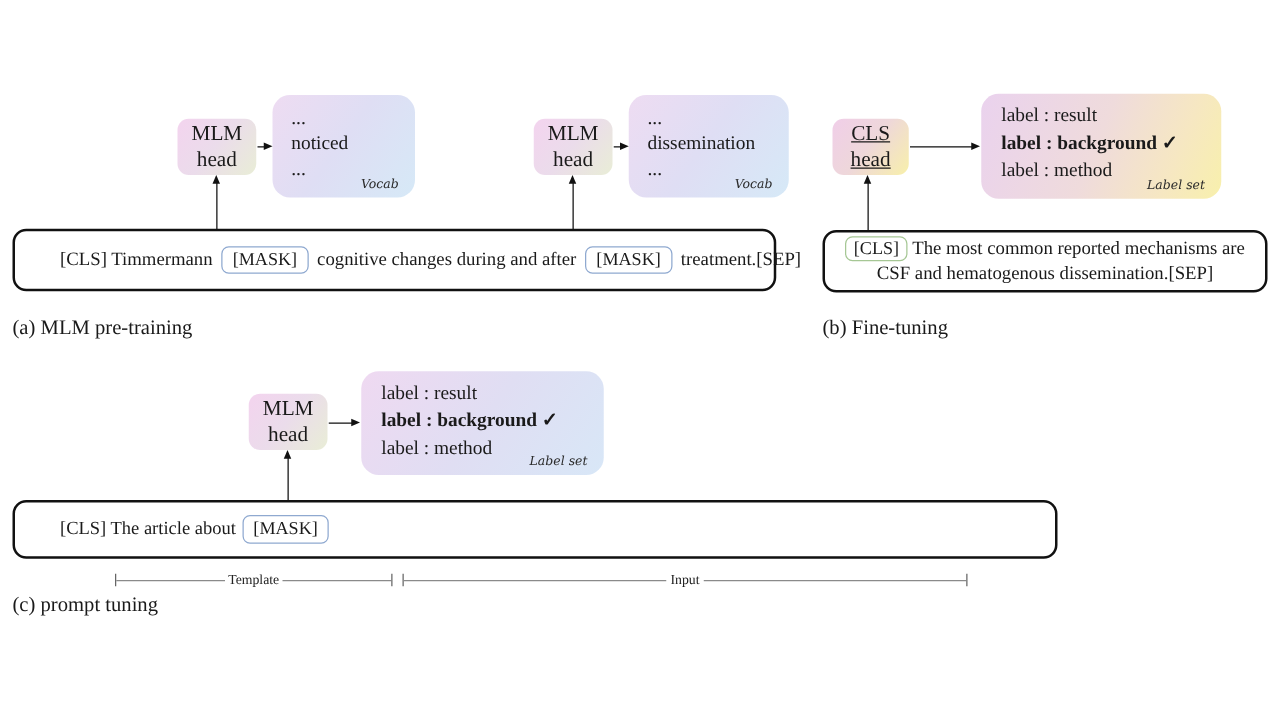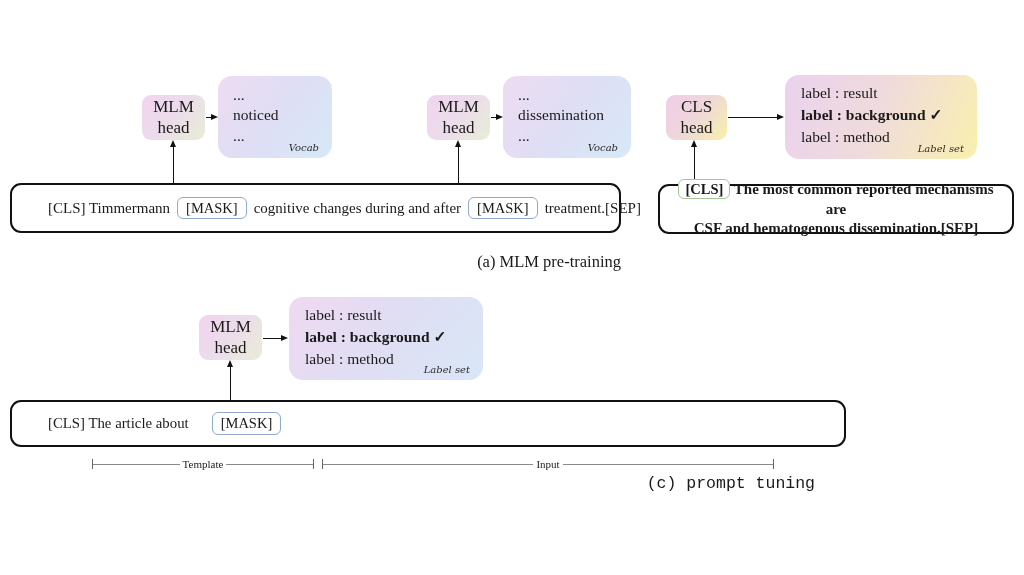--- a/index.html
+++ b/index.html
@@ -16,21 +16,21 @@
 
   
   .head-box {
     border-radius:9px;
     display:flex; flex-direction:column;
     align-items:center; justify-content:center;
     font-size:17px; line-height:1.18;
     text-align:center;
   }
   .grad-mlm  { background:linear-gradient(128deg,#f2d5ee 8%,#ebdceb 48%,#e9ecd8 96%); }
-  .grad-cls  { background:linear-gradient(128deg,#f0cfe7 5%,#eed7da 48%,#f7eeae 96%); }
+  .grad-cls  { background:linear-gradient(128deg,#f0cfe7 5%,#eed7da 48%,#f7eeae 96%);text-decoration:underline; }
 
   .big-box { border-radius:14px; }
   .grad-vocab    { background:linear-gradient(126deg,#eedcf2 0%,#dfdef4 48%,#d6e9f7 100%); }
   .grad-labels-b { background:linear-gradient(112deg,#ead2ee 0%,#efdbdc 48%,#f6e7c2 78%,#f8f0ac 100%); }
   .grad-labels-c { background:linear-gradient(126deg,#efd9f1 0%,#e0def3 50%,#d8e7f7 100%); }
 
   .vocab-lines { padding:9px 0 0 15px; font-size:15.5px; line-height:1.32; }
   .labelset-lines { padding:7px 0 0 16px; font-size:15.5px; line-height:1.42; }
   .bold-row { font-weight:bold; }
   .corner-tag {
@@ -65,21 +65,21 @@
   .v-arrow .tip  { position:absolute; left:0; top:0; width:0; height:0;
                    border-left:3.5px solid transparent; border-right:3.5px solid transparent;
                    border-bottom:7px solid #111; }
   .h-arrow { height:7px; }
   .h-arrow .line { position:absolute; left:0; right:6px; top:3px; height:1px; background:#111; }
   .h-arrow .tip  { position:absolute; right:0; top:0; width:0; height:0;
                    border-top:3.5px solid transparent; border-bottom:3.5px solid transparent;
                    border-left:7px solid #111; }
 
   
-  .caption { font-size:16.5px; text-align:right; }
+  .caption { font-size:16.5px; text-align:left; }
 
   
   .bracket { display:flex; align-items:center; height:12px; }
   .bracket .tick { width:1px; height:10px; background:#666; }
   .bracket .bline { flex:1; height:1px; background:#8a8a8a; }
   .bracket .blabel { font-size:11px; color:#222; padding:0 3px; line-height:1; }
 </style>
 </head>
 <body>
 
@@ -157,27 +157,28 @@
   <div class="abs h-arrow" style="left:728px; top:114px; width:56px;">
     <div class="line"></div>
       <div class="tip"></div>
   </div>
   <div class="abs v-arrow" style="left:691px; top:140px; height:50px;">
     <div class="line"></div>
       <div class="tip"></div>
   </div>
 
   <div class="abs sent-box" style="left:658px; top:184px; width:356px; height:50px; padding:0 8px; white-space:normal;">
-    <div style="width:100%; text-align:center; font-size:15px; line-height:1.32;font-weight:bold;">
+    <div style="width:100%; text-align:center; font-size:15px; line-height:1.32;">
       <span class="tok-chip cls-chip">[CLS]</span>
       <span>The most common reported mechanisms are</span><br>
       <span>CSF and hematogenous dissemination.[SEP]</span>
     </div>
   </div>
 
+  <div class="abs caption" style="left:658px; top:252px; width:210px;">(b) Fine-tuning</div>
 
   <div class="abs head-box grad-mlm" style="left:199px; top:315px; width:63px; height:45px;">
     <span>MLM</span>
     <span>head</span>
   </div>
 
   <div class="abs big-box grad-labels-c" style="left:289px; top:297px; width:194px; height:83px;">
     <div class="labelset-lines">
       <div>label : result</div>
       <div class="bold-row">label : background ✓</div>
@@ -188,35 +189,35 @@
 
   <div class="abs h-arrow" style="left:263px; top:335px; width:25px;">
     <div class="line"></div>
       <div class="tip"></div>
   </div>
   <div class="abs v-arrow" style="left:227px; top:360px; height:50px;">
     <div class="line"></div>
       <div class="tip"></div>
   </div>
 
-  <div class="abs sent-box" style="left:10px; top:400px; width:836px; height:47px; padding:0 8px 0 36px; gap:23px; font-size:14.8px;">
+  <div class="abs sent-box" style="left:10px; top:400px; width:836px; height:47px; padding:0 8px 0 36px; gap:5px; font-size:14.8px;">
     <span class="seg">[CLS] The article about</span>
     <span class="tok-chip mask-chip">[MASK]</span>
   </div>
 
   <div class="abs bracket" style="left:322px; top:458px; width:452px;">
     <div class="tick"></div>
       <div class="bline"></div>
     <span class="blabel">Input</span>
     <div class="bline"></div>
       <div class="tick"></div>
   </div>
   <div class="abs bracket" style="left:92px; top:458px; width:222px;">
     <div class="tick"></div>
       <div class="bline"></div>
     <span class="blabel">Template</span>
     <div class="bline"></div>
       <div class="tick"></div>
   </div>
 
-  <div class="abs caption" style="left:25px; top:474px; width:790px;font-family:Liberation Mono, monospace;">(c) prompt tuning</div>
+  <div class="abs caption" style="left:10px; top:474px; width:790px;">(c) prompt tuning</div>
 
 </div>
 
 </body></html>

